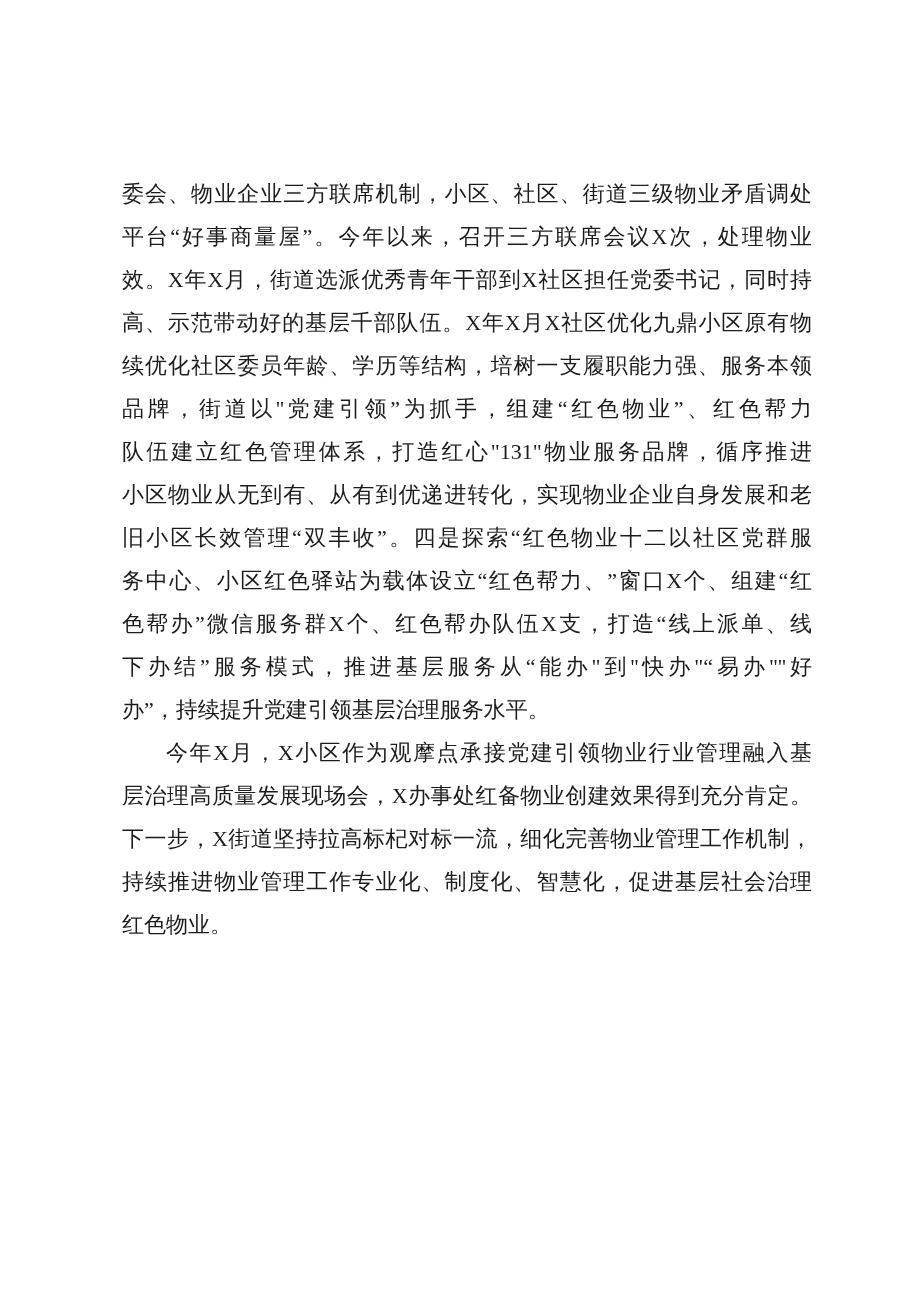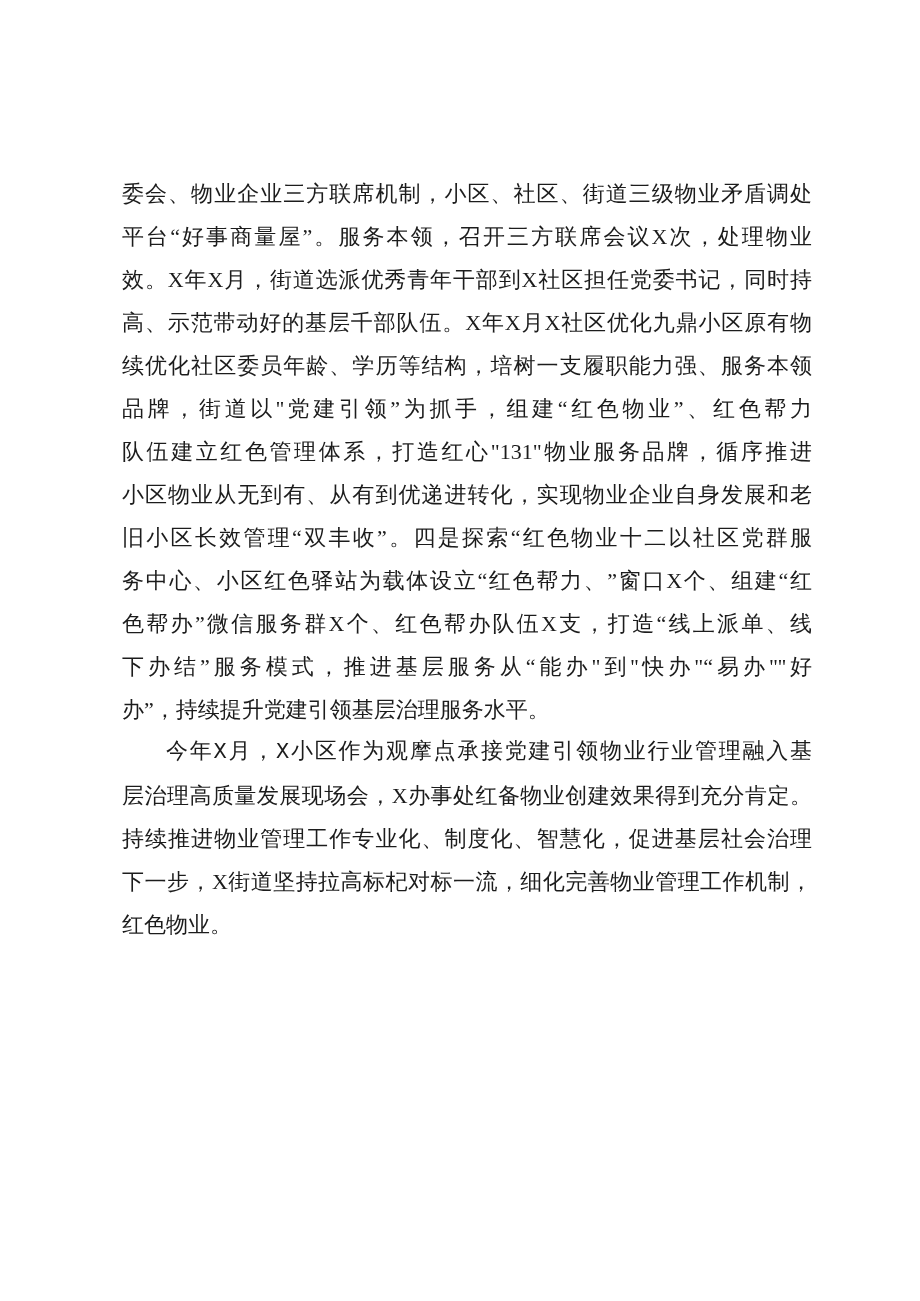--- a/index.html
+++ b/index.html
@@ -34,47 +34,46 @@
     text-align-last: justify;
     text-justify: inter-character;
     overflow: hidden;
   }
   .line.para-end {
     text-align: left;
     text-align-last: auto;
   }
   .line.indent {
     text-indent: 44px;
-    font-family: Liberation Mono, monospace;
   }
 </style>
 </head>
 <body>
 
 <div class="page">
   <div class="text-block">
 
     <div class="para">
       <div class="line">委会、物业企业三方联席机制，小区、社区、街道三级物业矛盾调处</div>
-      <div class="line">平台“好事商量屋”。服务本领，召开三方联席会议X次，处理物业</div>
+      <div class="line">平台“好事商量屋”。今年以来，召开三方联席会议X次，处理物业</div>
       <div class="line">效。X年X月，街道选派优秀青年干部到X社区担任党委书记，同时持</div>
       <div class="line">高、示范带动好的基层千部队伍。X年X月X社区优化九鼎小区原有物</div>
       <div class="line">续优化社区委员年龄、学历等结构，培树一支履职能力强、服务本领</div>
       <div class="line">品牌，街道以''党建引领”为抓手，组建“红色物业”、红色帮力</div>
       <div class="line">队伍建立红色管理体系，打造红心"131"物业服务品牌，循序推进</div>
       <div class="line">小区物业从无到有、从有到优递进转化，实现物业企业自身发展和老</div>
       <div class="line">旧小区长效管理“双丰收”。四是探索“红色物业十二以社区党群服</div>
       <div class="line">务中心、小区红色驿站为载体设立“红色帮力、”窗口X个、组建“红</div>
       <div class="line">色帮办”微信服务群X个、红色帮办队伍X支，打造“线上派单、线</div>
       <div class="line">下办结”服务模式，推进基层服务从“能办"到''快办"“易办"''好</div>
       <div class="line para-end">办”，持续提升党建引领基层治理服务水平。</div>
     </div>
 
     <div class="para">
       <div class="line indent">今年X月，X小区作为观摩点承接党建引领物业行业管理融入基</div>
       <div class="line">层治理高质量发展现场会，X办事处红备物业创建效果得到充分肯定。</div>
+      <div class="line">下一步，X街道坚持拉高标杞对标一流，细化完善物业管理工作机制，</div>
       <div class="line">持续推进物业管理工作专业化、制度化、智慧化，促进基层社会治理</div>
-      <div class="line">下一步，X街道坚持拉高标杞对标一流，细化完善物业管理工作机制，</div>
       <div class="line para-end">红色物业。</div>
     </div>
 
   </div>
 </div>
 
 </body></html>

